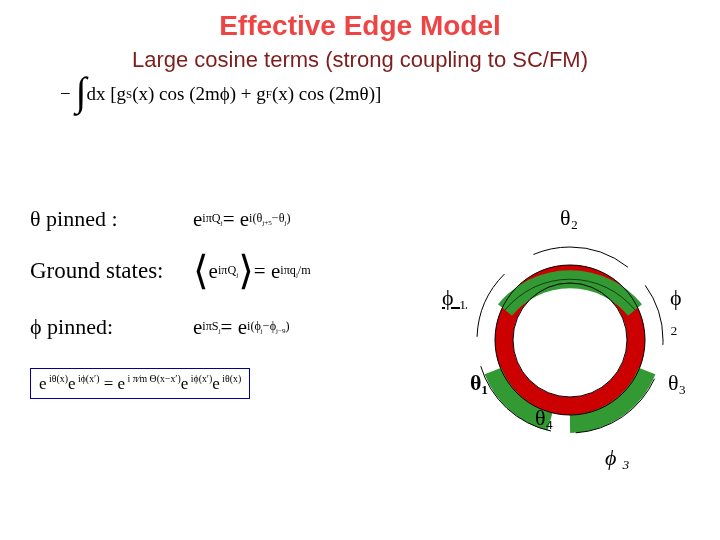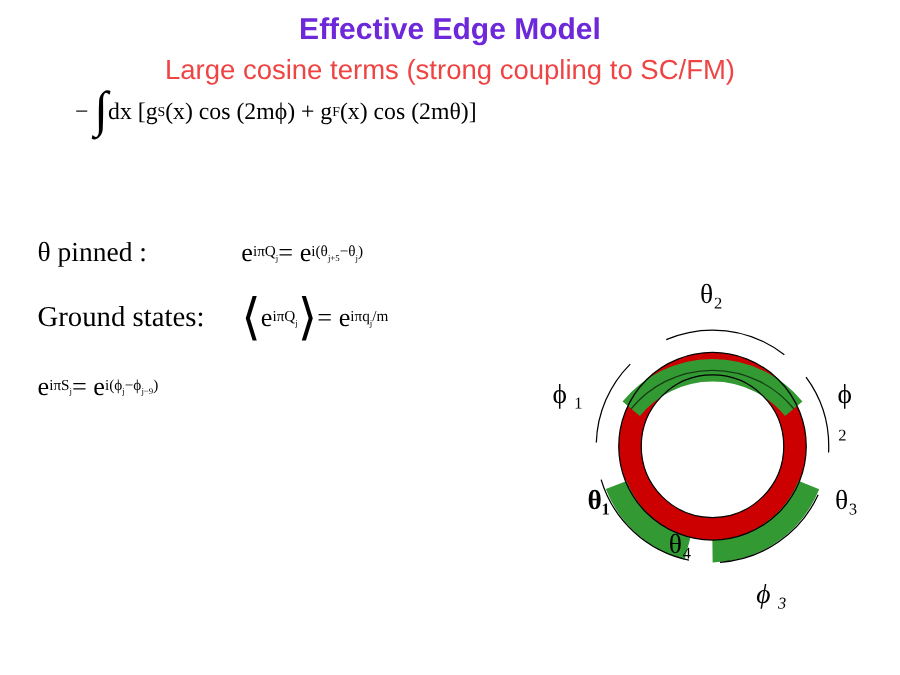--- a/index.html
+++ b/index.html
@@ -7,29 +7,29 @@
     padding: 10px 30px;
     font-family: "Comic Sans MS", cursive, sans-serif;
     background: #fff;
     width: 720px;
     height: 540px;
     box-sizing: border-box;
     position: relative;
   }
   .title {
     text-align: center;
-    font-size: 24px;
+    font-size: 28px;
     font-weight: bold;
-    color: #6d28d9;
+    color: #ef4444;
     margin-top: 0;
     margin-bottom: 5px;
   }
   .subtitle {
     font-size: 22px;
-    color: #ef4444;
+    color: #7f1d1d;
     text-align: center;
     margin-bottom: 10px;
   }
   .equation {
     font-family: Georgia, "Times New Roman", serif;
     font-size: 21px;
     color: #000;
     display: flex;
     align-items: center;
     text-align: center;
@@ -55,21 +55,21 @@
   }
   .int { font-size: 40px; line-height: 0; vertical-align: middle; display:inline-block; transform:translateY(-2px);}
   .angle {
     font-size: 40px; line-height: 0; vertical-align:middle; display:inline-block;
   }
   sub, .sub { font-size: 0.58em; vertical-align: sub; }
   sup, .sup { font-size: 0.58em; vertical-align: super; }
   .diagram {
     position: absolute;
     right: 30px;
-    top: 227px;
+    top: 210px;
     width: 240px;
     height: 280px;
   }
   .dlabel {
     position: absolute;
     font-family: Georgia, "Times New Roman", serif;
     font-size: 22px;
     color: #000;
   }
   .left-col { position:absolute; left:30px; top:185px; width:430px;}
@@ -79,53 +79,57 @@
 
 <div class="title">Effective Edge Model</div>
 <div class="subtitle">Large cosine terms (strong coupling to SC/FM)</div>
 
 <div class="row">
   <div class="equation small-eq" style="margin-left:30px;">−&nbsp;<span class="int">∫</span> dx [g<sub>S</sub> (x) cos (2mϕ) + g<sub>F</sub> (x) cos (2mθ)]</div>
 </div>
 
 <div class="left-col">
 
-  <div class="row" style="margin-top:4px;">
+  <div class="row" style="margin-top:21px;">
     <div class="row-label"><span class="gk">θ pinned :</span></div>
     <div class="equation">e<sup> iπQ<sub>j</sub></sup> = e<sup> i(θ<sub>j+5</sub>−θ<sub>j</sub>)</sup></div>
   </div>
 
   <div class="row" style="margin-top:26px;">
     <div class="row-label serif">Ground states:</div>
     <div class="equation"><span class="angle">⟨</span>e<sup> iπQ<sub>j</sub></sup><span class="angle">⟩</span> = e<sup> iπq<sub>j</sub>/m</sup></div>
   </div>
 
   <div class="row" style="margin-top:30px;">
+    <div class="row-label"><span class="gk">ϕ pinned:</span></div>
     <div class="equation">e<sup> iπS<sub>j</sub></sup> = e<sup> i(ϕ<sub>j</sub>−ϕ<sub>j−9</sub>)</sup></div>
   </div>
 
+  <div class="row" style="margin-top:28px;">
+    <span class="boxed equation" style="font-size:17px;">e<sup> iθ(x)</sup>e<sup> iϕ(x′)</sup> = e<sup> i&nbsp;π⁄m&nbsp;Θ(x−x′)</sup>e<sup> iϕ(x′)</sup>e<sup> iθ(x)</sup></span>
+  </div>
 
 </div>
 
 <div class="diagram">
   <svg width="240" height="240" viewBox="0 0 240 240">
 
     <circle cx="120" cy="130" r="66" fill="none" stroke="#cc0000" stroke-width="18"></circle>
 
     <path d="M 55 100 A 84 84 0 0 1 185 100" fill="none" stroke="#339933" stroke-width="18"></path>
     <path d="M 55 100 A 84 84 0 0 1 185 100" fill="none" stroke="#000" stroke-width="1" opacity="0.6"></path>
 
     <path d="M 197 161 A 84 84 0 0 1 120 214" fill="none" stroke="#339933" stroke-width="18"></path>
 
     <path d="M 100 212 A 84 84 0 0 1 43 161" fill="none" stroke="#339933" stroke-width="18"></path>
 
     <circle cx="120" cy="130" r="75" fill="none" stroke="#000" stroke-width="1"></circle>
     <circle cx="120" cy="130" r="57" fill="none" stroke="#000" stroke-width="1"></circle>
     <circle cx="120" cy="130" r="93" fill="none" stroke="#000" stroke-width="1" stroke-dasharray="100 25 100 30 70 35" stroke-dashoffset="-40"></circle>
   </svg>
   <div class="dlabel" style="left:110px; top:-5px;">θ₂</div>
-  <div class="dlabel" style="left:-8px; top:75px;">ϕ ₁</div>
+  <div class="dlabel" style="left:-8px; top:75px;text-decoration:underline;">ϕ ₁</div>
   <div class="dlabel" style="left:220px; top:75px;font-family:Liberation Serif, serif;">ϕ ₂</div>
   <div class="dlabel" style="left:20px; top:160px;font-weight:bold;">θ₁</div>
   <div class="dlabel" style="left:218px; top:160px;">θ₃</div>
   <div class="dlabel" style="left:85px; top:195px;">θ₄</div>
   <div class="dlabel" style="left:155px; top:235px;font-style:italic;">ϕ ₃</div>
 </div>
 
 </body></html>

